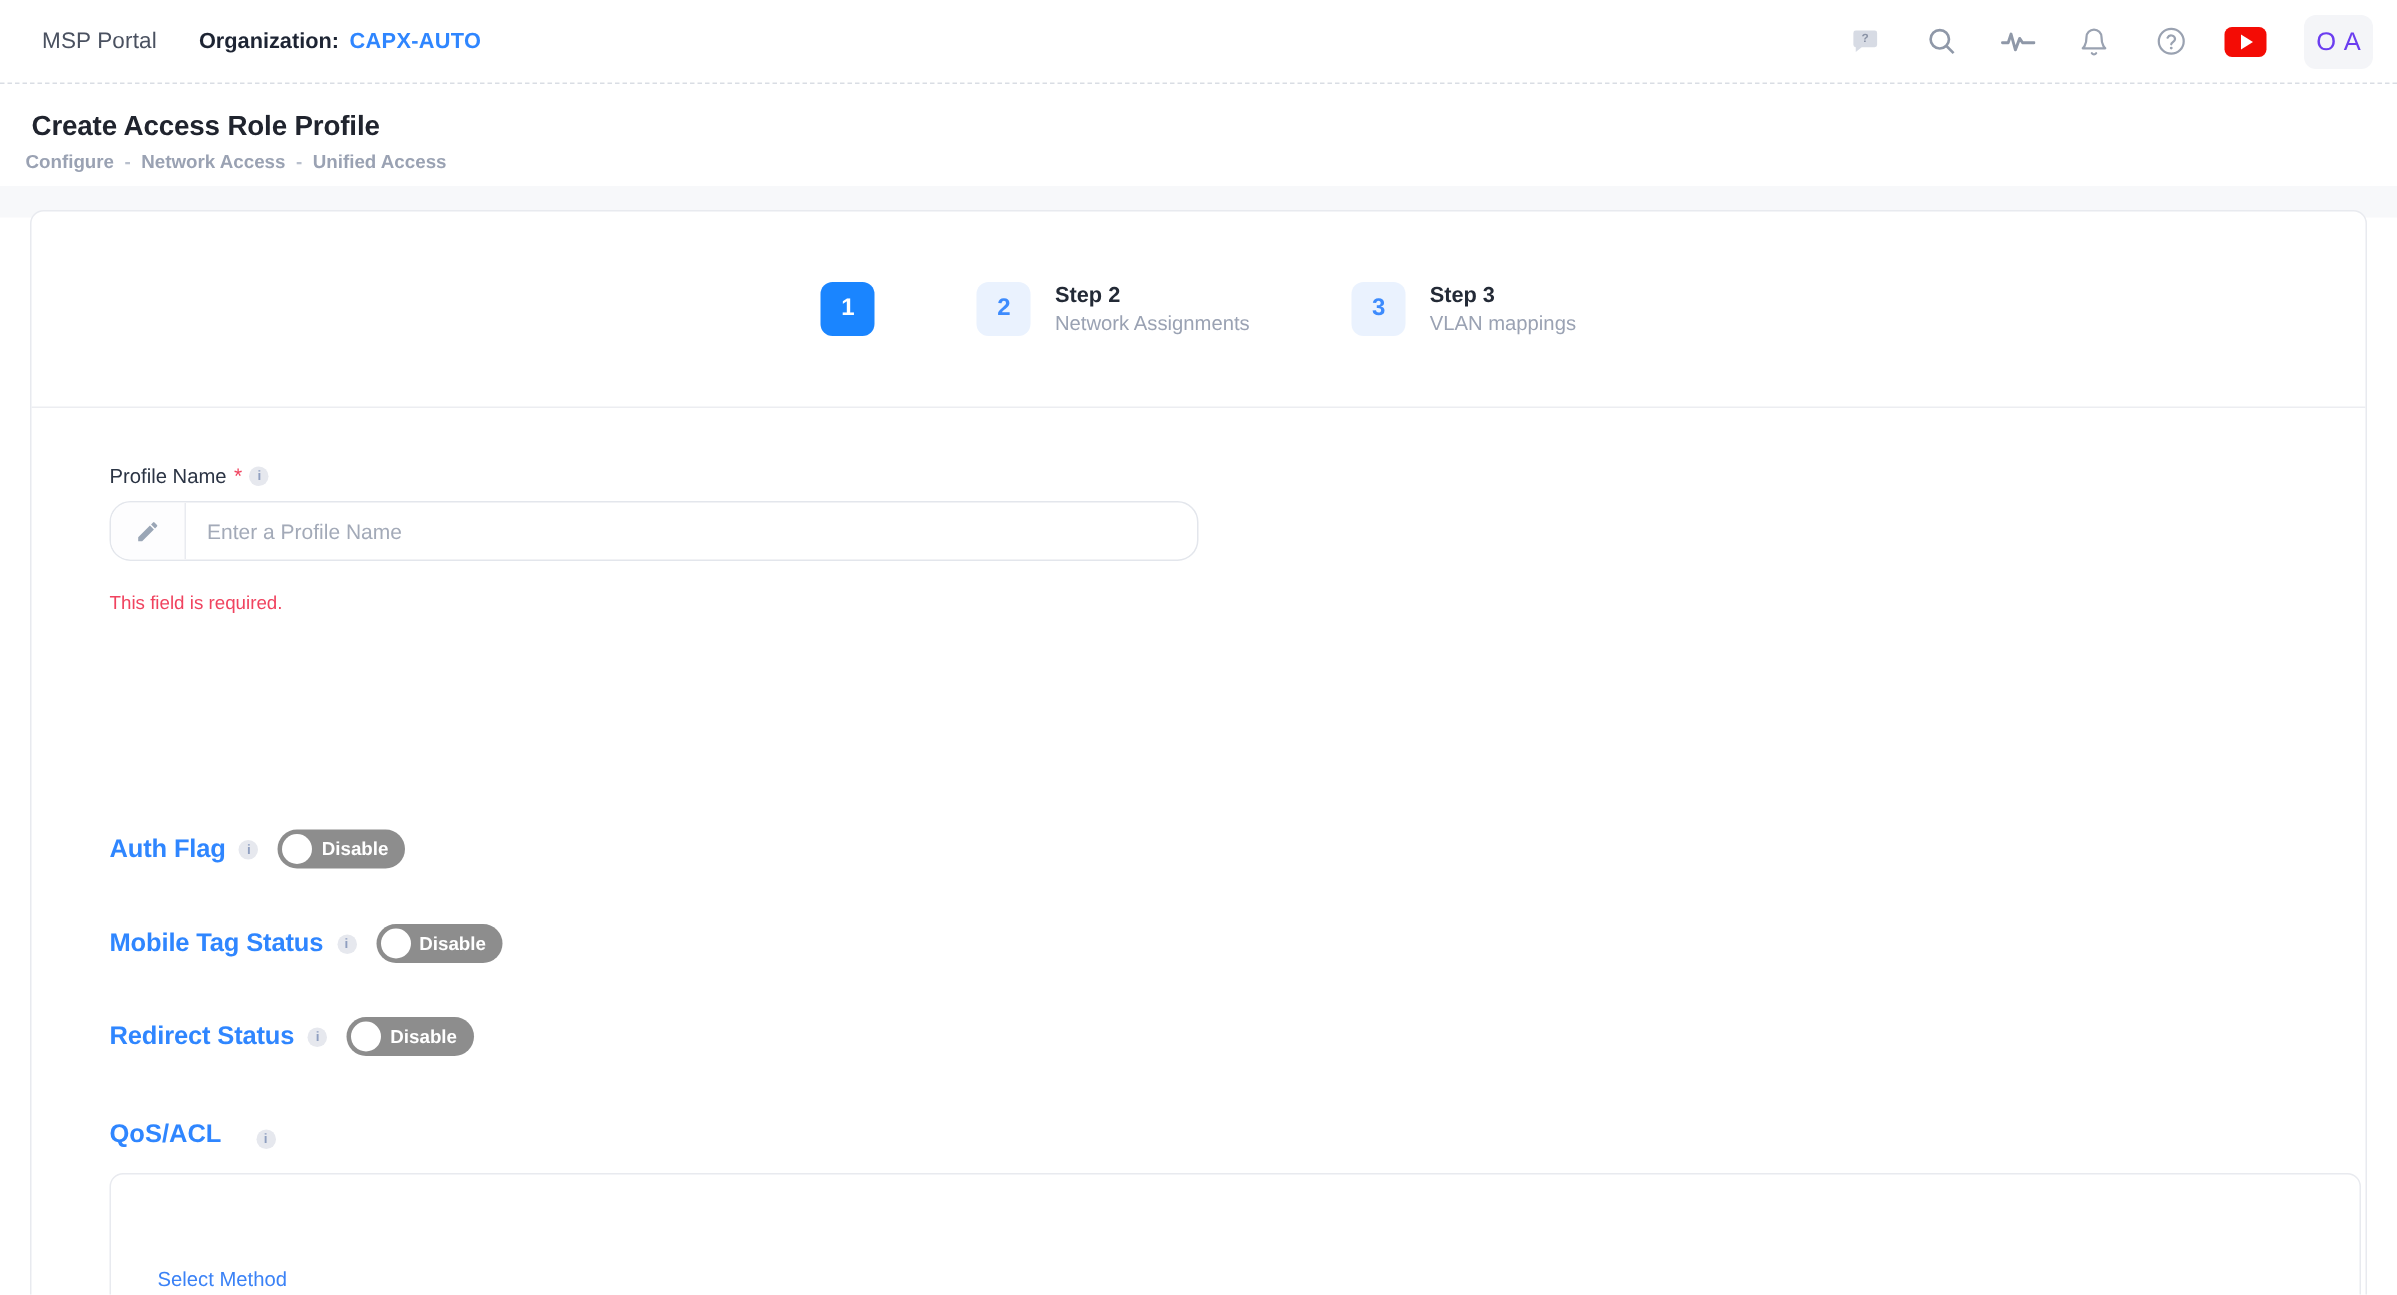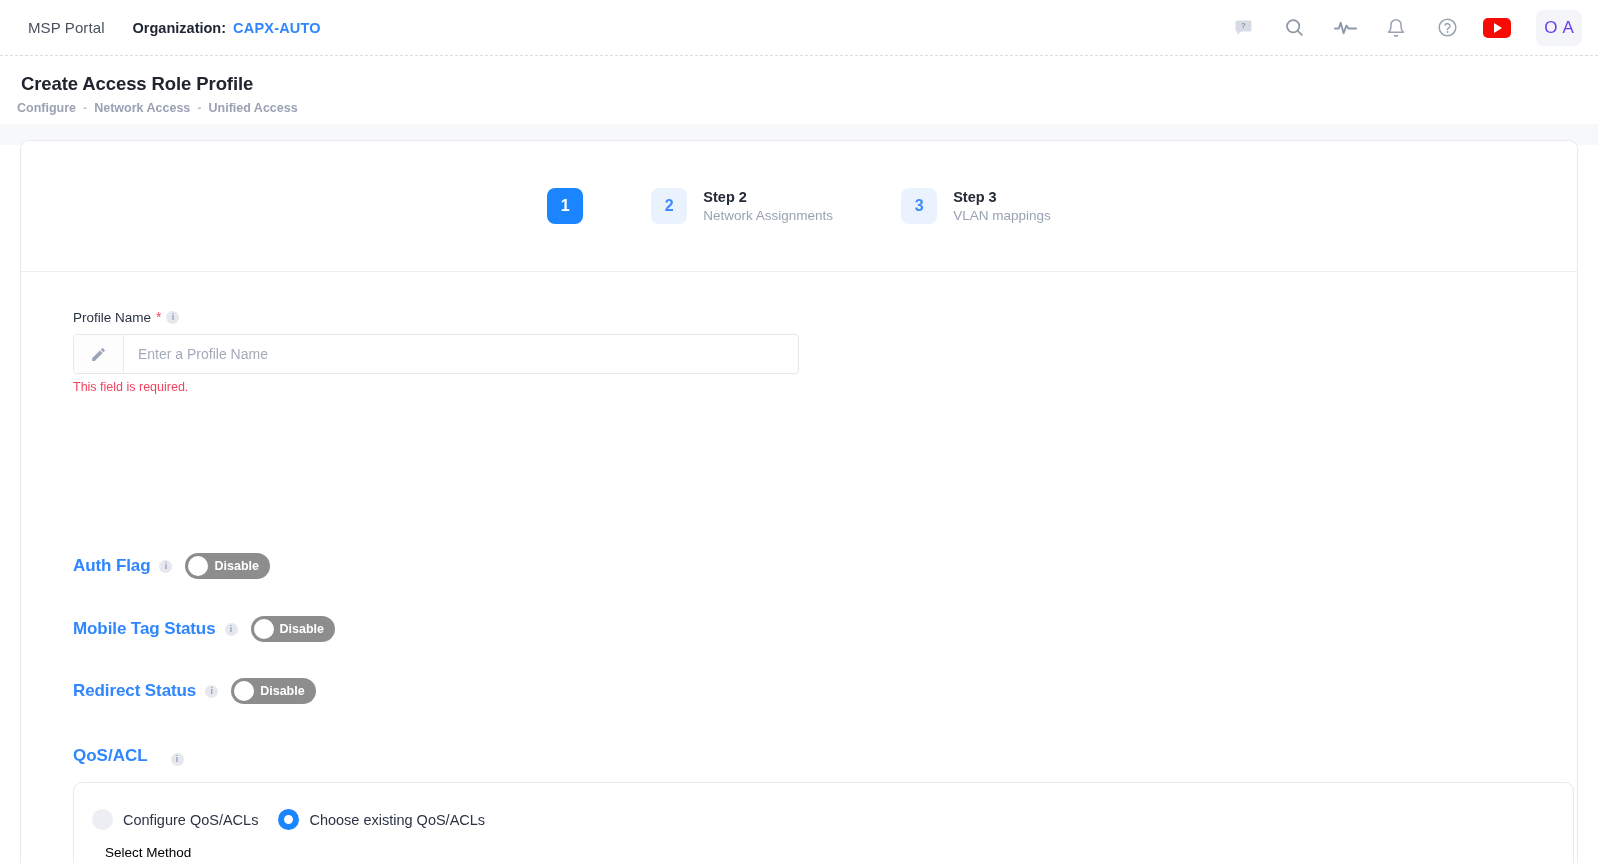--- a/index.html
+++ b/index.html
@@ -98,35 +98,35 @@
   }
   .req { color:#f0435f; font-size:14px; }
   .info-ico {
     width:13px; height:13px; border-radius:50%; background:#e6e8ee;
     display:inline-flex; align-items:center; justify-content:center;
     font-size:9px; color:#8f9fc0; font-weight:700; line-height:1;
   }
 
   .input-group {
     position:absolute; left:52px; top:62px; width:726px; height:40px;
-    display:flex; border:1px solid #e3e6ec; border-radius:4px; background:#fff;
+    display:flex; border:1px solid #e3e6ec; border-radius:14px; background:#fff;
     overflow:hidden;
   }
   .input-prefix {
     width:50px; display:flex; align-items:center; justify-content:center;
     border-right:1px solid #e9ebf0; background:#fdfdfe;
   }
   .input-field {
     flex:1; border:none; outline:none; padding:0 14px;
     font-family:"Liberation Sans", sans-serif; font-size:14px; color:#2b3444;
     background:transparent;
   }
   .input-field::placeholder { color:#a3aab8; }
   .err-text {
-    position:absolute; left:52px; top:108px;
+    position:absolute; left:52px; top:123px;
     font-size:12.5px; color:#f0435f;
   }
 
   
   .toggle-row { position:absolute; left:52px; display:flex; align-items:center; gap:0; }
   .tg-label {
     font-size:17px; font-weight:700; color:#2f86ff; letter-spacing:-.1px;
   }
   .tg-info { margin-left:9px; }
   .switch {
@@ -152,21 +152,21 @@
     width:21px; height:21px; border-radius:50%; background:#eceef3;
   }
   .rb-on {
     width:21px; height:21px; border-radius:50%;
     background:#ffffff; border:6px solid #1a85ff;
   }
   .rb-label { font-size:14.5px; color:#2b3444; }
   .rb-label.gap { margin-right:8px; }
 
   .sel-method-label {
-    position:absolute; left:31px; top:62px; font-size:13.5px; color:#000000;
+    position:absolute; left:31px; top:62px; font-size:13.5px; color:#3b82f6;
   }
 </style>
 </head>
 <body>
 
 <div class="app">
 
   <div class="topbar">
     <div class="brand-wrap">
       <span class="brand">MSP Portal</span>
@@ -301,29 +301,19 @@
         </span>
       </div>
 
       <div class="qos-head">
         <span class="qos-title">QoS/ACL</span>
         <span class="info-ico">i</span>
       </div>
 
       <div class="qos-panel">
 
-        <div class="radio-row">
-          <span class="radio">
-            <span class="rb-off"></span>
-            <span class="rb-label gap">Configure QoS/ACLs</span>
-          </span>
-          <span class="radio">
-            <span class="rb-on"></span>
-            <span class="rb-label">Choose existing QoS/ACLs</span>
-          </span>
-        </div>
 
         <div class="sel-method-label">Select Method</div>
 
       </div>
     </div>
   </div>
 </div>
 
 </body></html>

